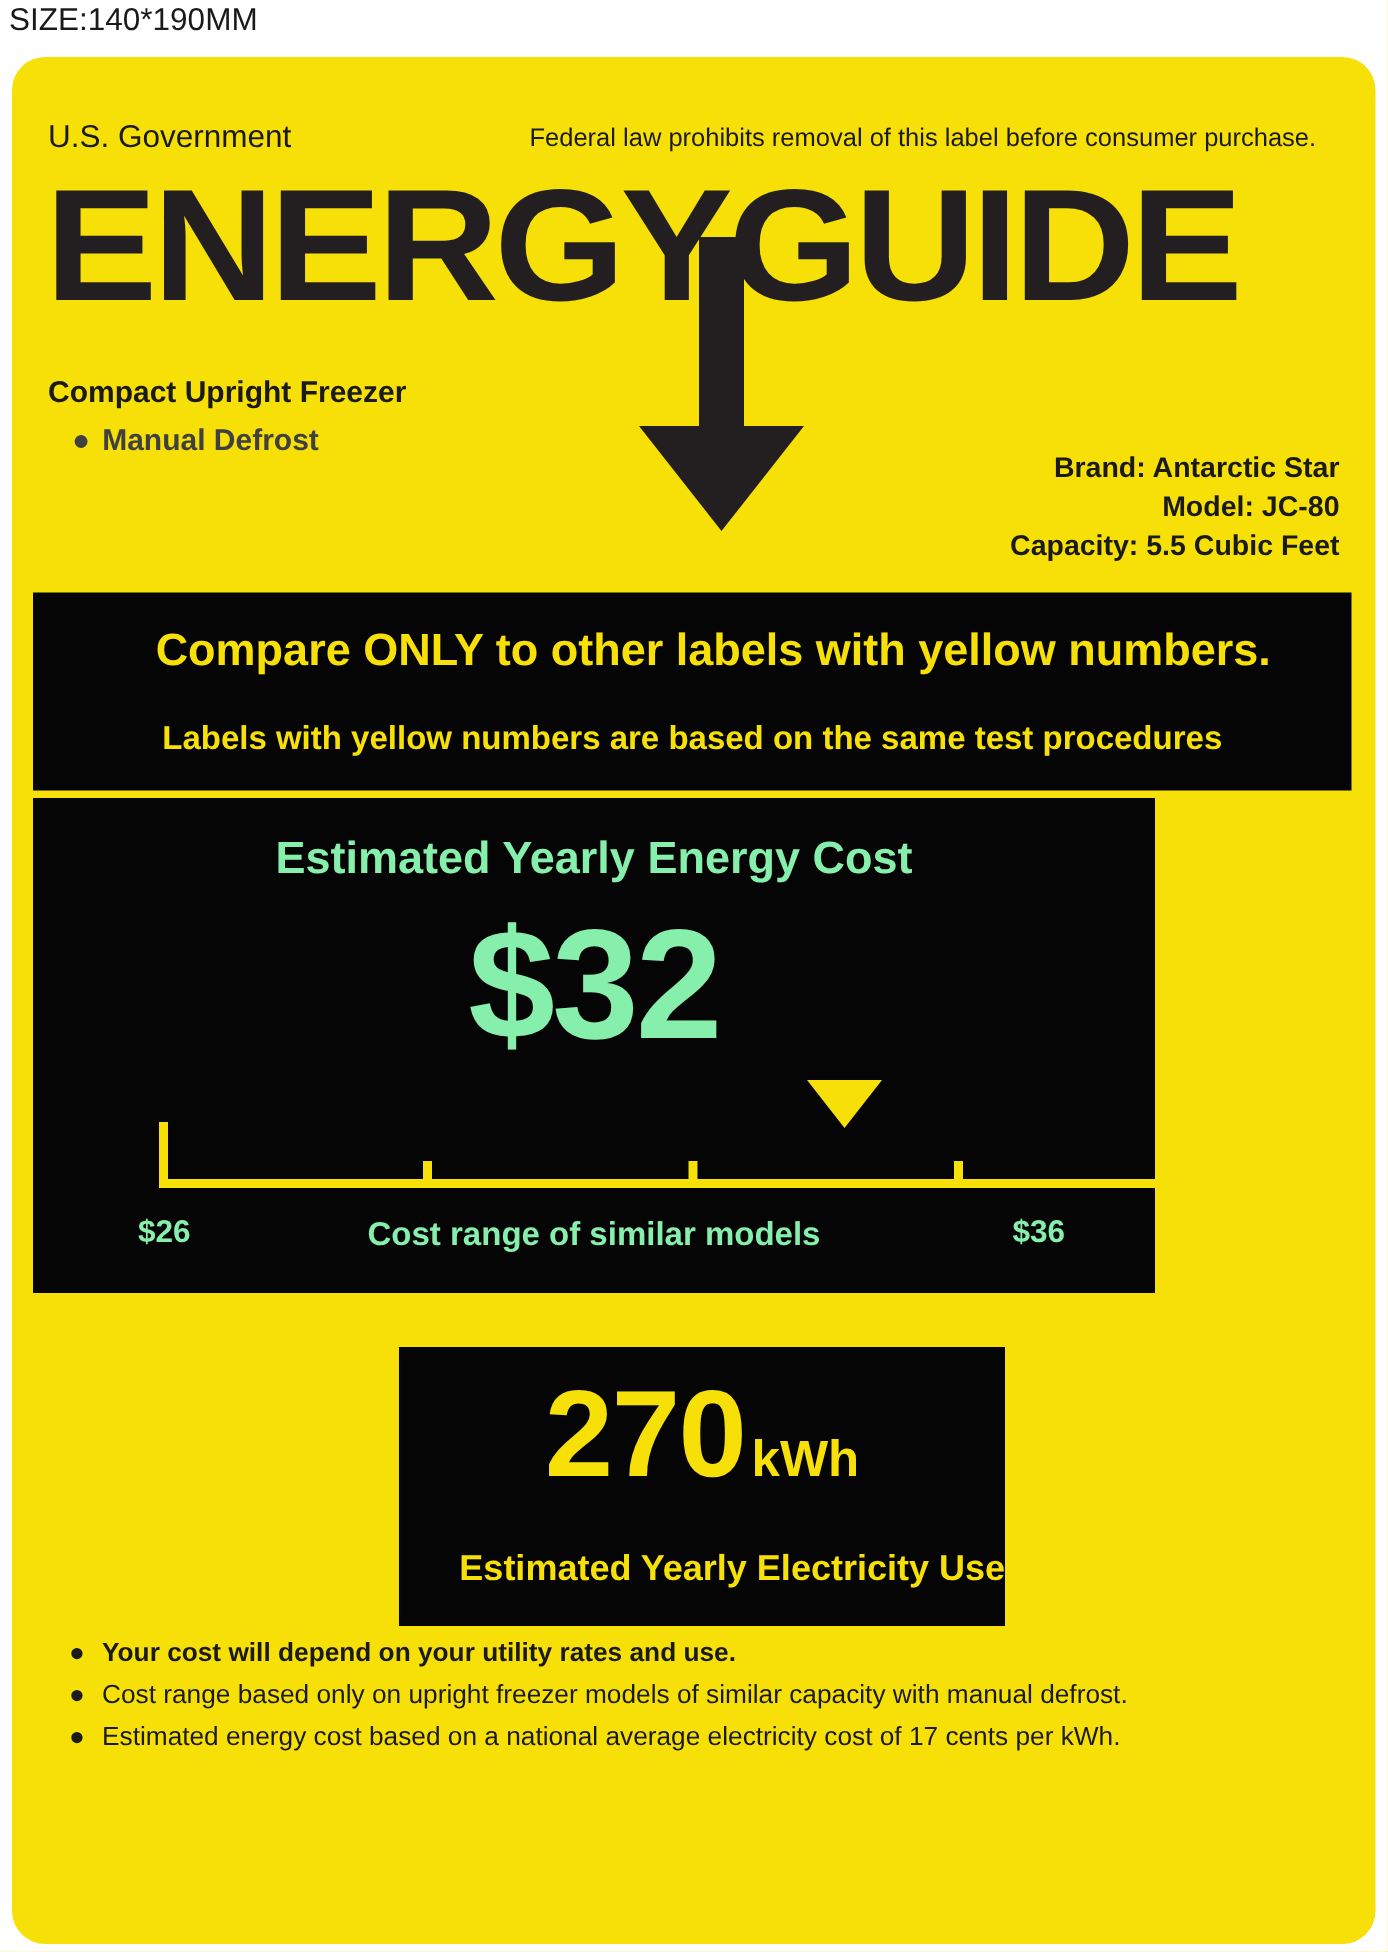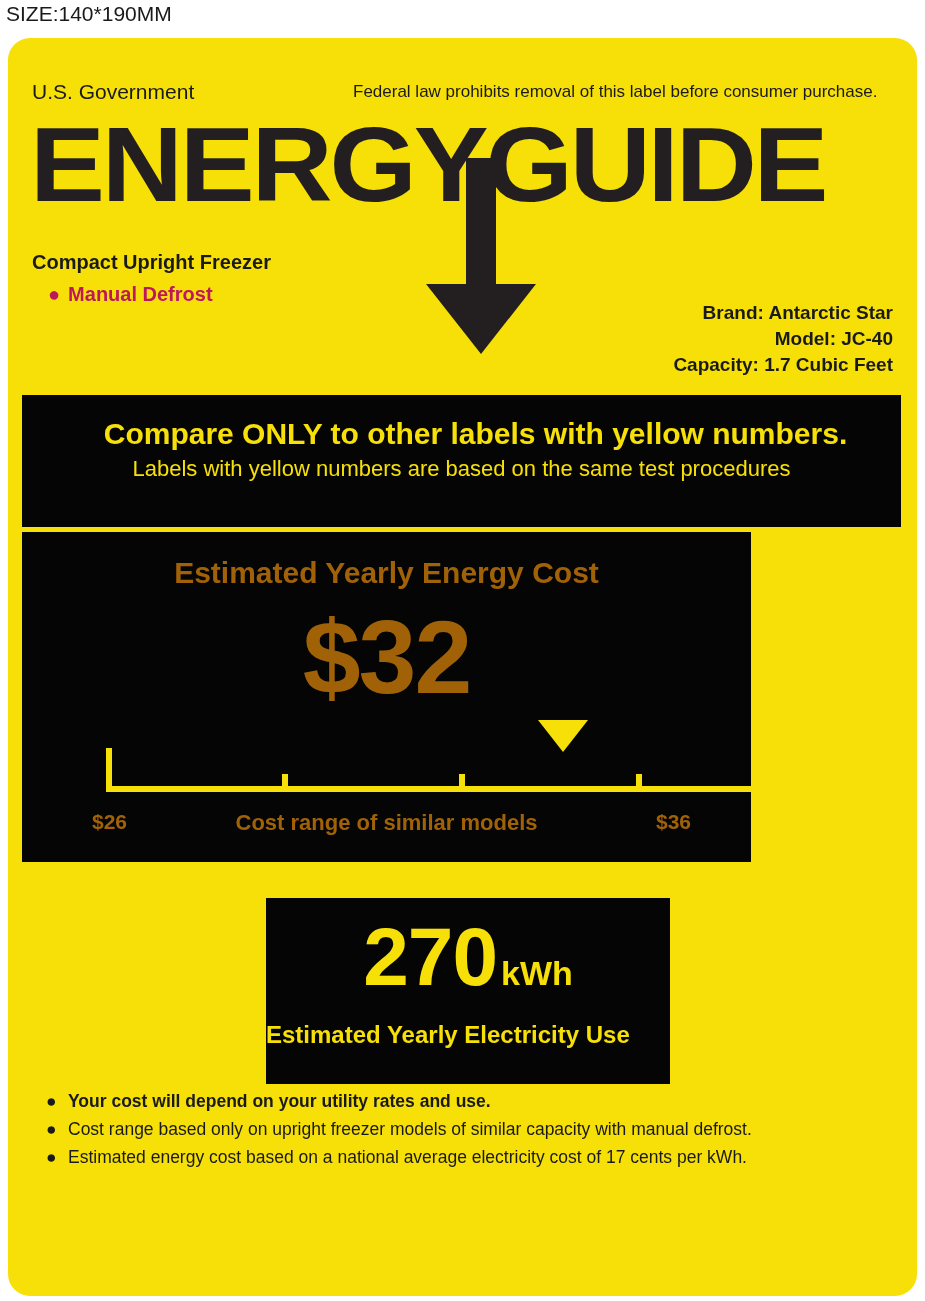--- a/index.html
+++ b/index.html
@@ -103,21 +103,21 @@
     font-size: 20px;
     font-weight: bold;
     color: #1a1a1a;
   }
   .prod-feature {
     position: absolute;
     top: 245px;
     left: 40px;
     font-size: 20px;
     font-weight: bold;
-    color: #be185d;
+    color: #404040;
   }
   .prod-feature .bullet {
     display: inline-block;
     margin-right: 8px;
   }
   .meta {
     position: absolute;
     top: 262px;
     right: 24px;
     text-align: right;
@@ -138,34 +138,35 @@
     color: #f7e008;
     text-align: center;
   }
   .compare-line1 {
     margin-top: 22px;
     font-size: 30px;
     font-weight: bold;
     padding-left: 28px;
   }
   .compare-line2 {
-    margin-top: 5px;
+    margin-top: 28px;
     font-size: 22px;
-    font-weight: normal;
+    font-weight: bold;
   }
 
   
   .cost-box {
     position: absolute;
     top: 494px;
     left: 14px;
     width: 729px;
     height: 330px;
     background: #050505;
-    color: #a16207;
+    color: #86efac;
+    padding-left: 19px;
   }
   .cost-title {
     position: absolute;
     top: 24px;
     left: 0;
     width: 100%;
     text-align: center;
     font-size: 30px;
     font-weight: bold;
   }
@@ -265,24 +266,24 @@
     font-weight: bold;
     letter-spacing: -1px;
   }
   .kwh-unit {
     font-size: 34px;
     font-weight: bold;
     margin-left: 4px;
   }
   .kwh-caption {
     position: absolute;
-    bottom: 35px;
-    left: 0;
-    width: 100%;
-    text-align: left;
+    bottom: 24px;
+    left: 0;
+    width: 100%;
+    text-align: right;
     font-size: 24px;
     font-weight: bold;
   }
 
   
   .notes {
     position: absolute;
     top: 1052px;
     left: 36px;
     width: 840px;
@@ -332,22 +333,22 @@
       <div class="head"></div>
     </div>
 
     <div class="prod-type">Compact Upright Freezer</div>
     <div class="prod-feature">
       <span class="bullet">●</span><span>Manual Defrost</span>
     </div>
 
     <div class="meta">
       <div>Brand:  Antarctic Star</div>
-      <div>Model:  JC-40</div>
-      <div>Capacity: 1.7 Cubic Feet</div>
+      <div>Model:  JC-80</div>
+      <div>Capacity: 5.5 Cubic Feet</div>
     </div>
 
     <div class="compare-band">
       <div class="compare-line1">Compare ONLY to other labels with yellow numbers.</div>
       <div class="compare-line2">Labels with yellow numbers are based on the same test procedures</div>
     </div>
 
     <div class="cost-box">
       <div class="cost-title">Estimated Yearly Energy Cost</div>
       <div class="cost-value">$32</div>

